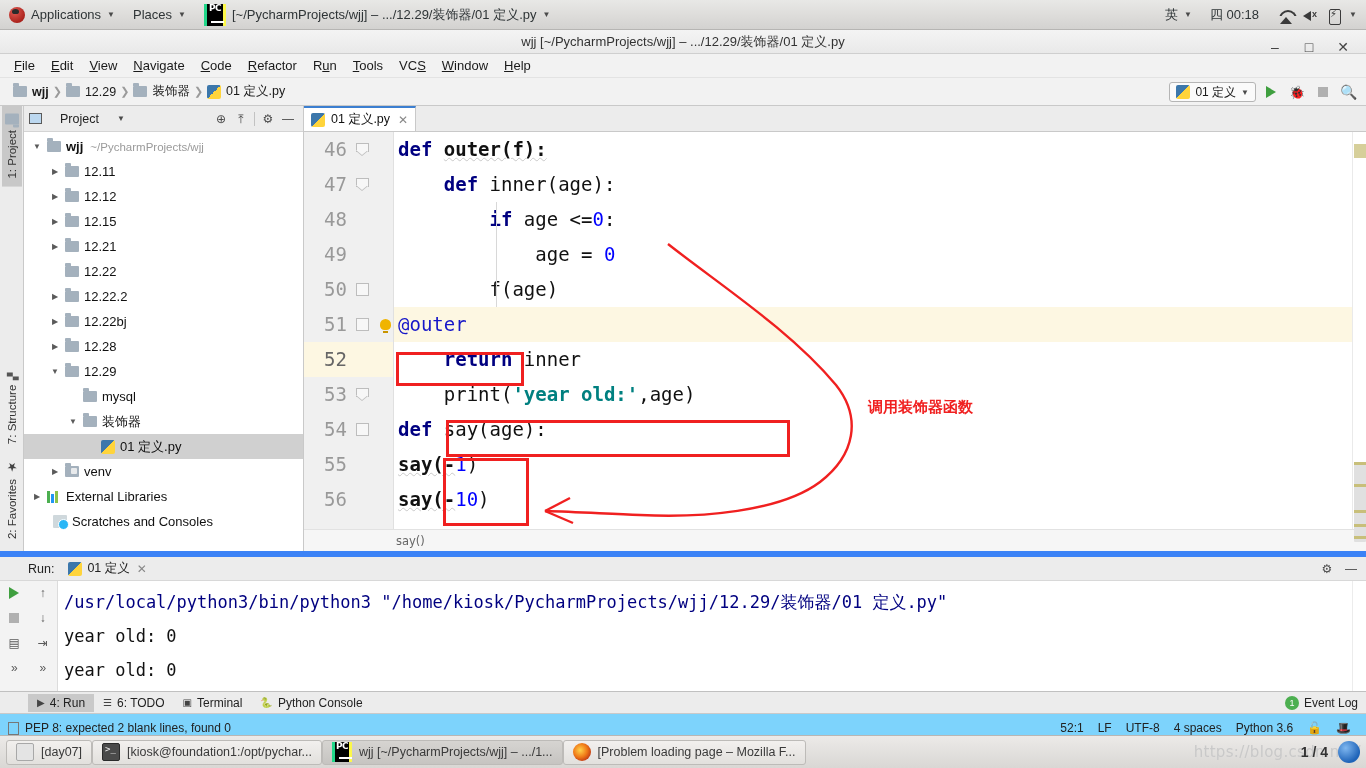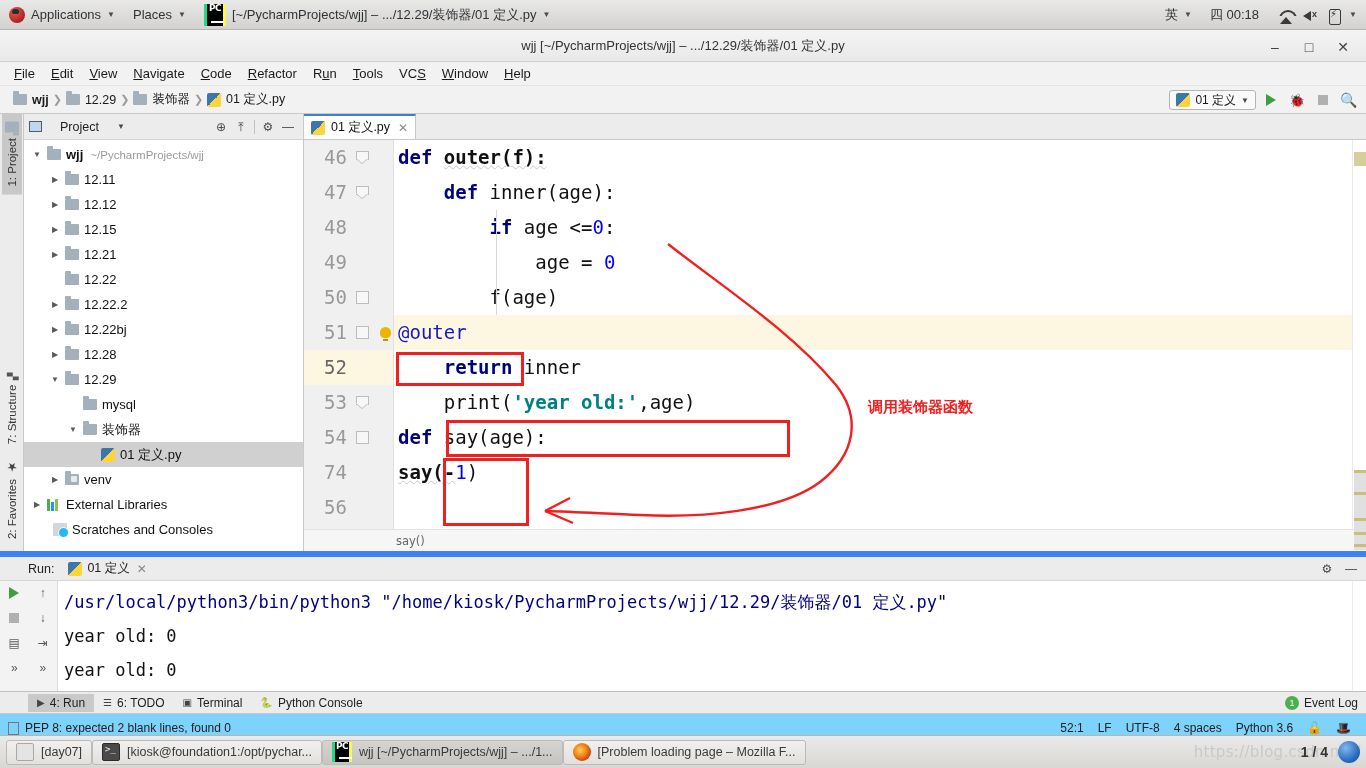--- a/index.html
+++ b/index.html
@@ -71,21 +71,21 @@
   .batt-ico::after{
     content:"\26A1"; position:absolute; left:5px; top:2px; font-size:10px; color:#3a3a3a;
   }
 
   
   .ide-window {
     position: absolute; left: 0; top: 30px; width: 1366px; height: 705px;
     background: #f2f2f2; display: flex; flex-direction: column;
   }
   .ide-titlebar {
-    height: 32px; background: linear-gradient(to bottom,#f4f4f4,#e9e9e9);
+    height: 24px; background: linear-gradient(to bottom,#f4f4f4,#e9e9e9);
     border-bottom: 1px solid #cfcfcf;
     display: flex; align-items: center; justify-content: center; position: relative;
     font-size: 13px; color: #333;
   }
   .win-ctrls { position: absolute; right: 6px; top: 0; height: 34px; display: flex; align-items: center; }
   .win-btn { width: 34px; height: 34px; display:flex; align-items:center; justify-content:center;
              font-size: 14px; color: #444; }
 
   
   .menubar {
@@ -583,35 +583,36 @@
           <div class="gutter" id="gutter">
               <div class="gline">46<span class="fold arrow"></span></div>
               <div class="gline">47<span class="fold arrow"></span></div>
               <div class="gline">48</div>
               <div class="gline">49</div>
               <div class="gline">50<span class="fold"></span></div>
               <div class="gline">51<span class="fold"></span><span class="bulb"></span></div>
               <div class="gline cur">52</div>
               <div class="gline">53<span class="fold arrow"></span></div>
               <div class="gline">54<span class="fold"></span></div>
-              <div class="gline">74</div>
+              <div class="gline">55</div>
               <div class="gline">56</div>
             </div>
           <div class="code-area" id="codearea">
 
           <div class="cline"><span class="kw">def </span><span class="wavy">outer(f):</span></div>
               <div class="cline"><span>    </span><span class="kw">def </span><span>inner(age):</span></div>
               <div class="cline"><span>        </span><span class="kw">if </span><span>age &lt;=</span><span class="num">0</span><span>:</span><span class="indent-guide" style="left: 102px; height: 35px;"></span></div>
               <div class="cline"><span>            age = </span><span class="num">0</span><span class="indent-guide" style="left: 102px; height: 35px;"></span></div>
               <div class="cline"><span>        f(age)</span><span class="indent-guide" style="left: 102px; height: 35px;"></span></div>
               <div class="cline cur"><span class="deco">@outer</span></div>
               <div class="cline"><span>    </span><span class="kw">return </span><span>inner</span></div>
               <div class="cline"><span>    print(</span><span class="str">'year old:'</span><span>,age)</span></div>
               <div class="cline"><span class="kw">def </span><span>say(age):</span></div>
               <div class="cline"><span class="wavy">say(-</span><span class="num">1</span><span>)</span></div>
+              <div class="cline"><span class="wavy">say(-</span><span class="num">10</span><span>)</span></div>
             </div>
           <div class="edit-scroll">
             <div class="mark" style="top:12px;background:#d6cf9a;height:14px;"></div>
             <div class="scroll-thumb" style="top:330px;height:80px;"></div>
             <div class="mark" style="top:330px;background:#c8bf7a;"></div>
             <div class="mark" style="top:352px;background:#c8bf7a;"></div>
             <div class="mark" style="top:378px;background:#c8bf7a;"></div>
             <div class="mark" style="top:392px;background:#c8bf7a;"></div>
             <div class="mark" style="top:404px;background:#c8bf7a;"></div>
           </div>

